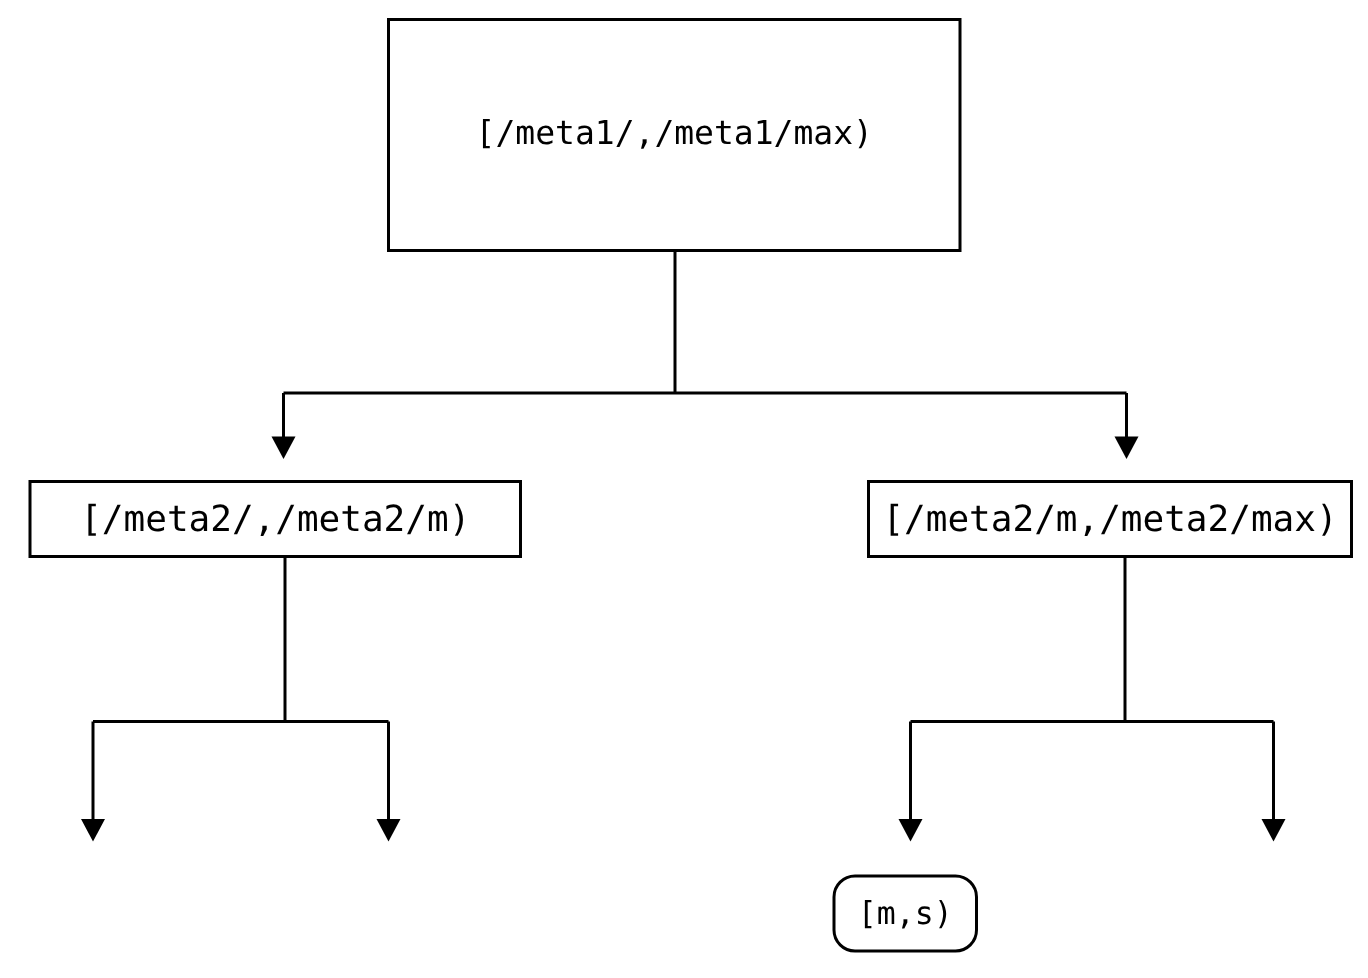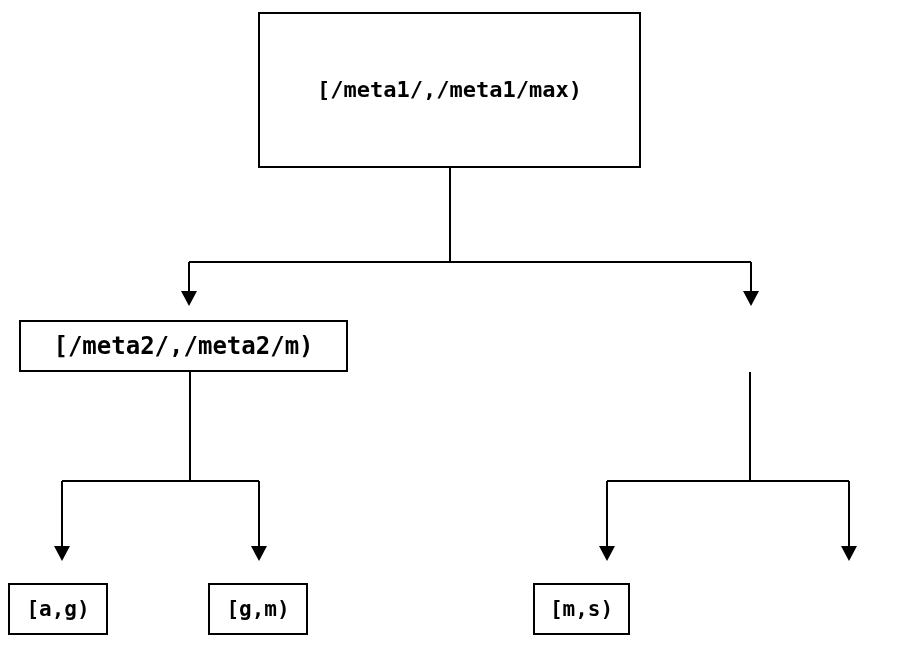--- a/index.html
+++ b/index.html
@@ -35,21 +35,20 @@
     align-items: center;
     justify-content: center;
     color: #000000;
     white-space: pre;
     letter-spacing: 0px;
   }
   .node-label {
     display: block;
     line-height: 1;
     white-space: pre;
-    font-weight: bold;
   }
   
   #node-root {
     left: 258px;
     top: 12px;
     width: 383px;
     height: 156px;
   }
   #node-root .node-label { font-size: 22px; }
   
@@ -74,24 +73,25 @@
     width: 100px;
     height: 52px;
   }
   #node-leaf-gm {
     left: 208px;
     top: 583px;
     width: 100px;
     height: 52px;
   }
   #node-leaf-ms {
-    left: 533px;
+    left: 555px;
     top: 583px;
     width: 97px;
     height: 52px;
+    border-radius: 15px;
   }
   #node-leaf-smax {
     left: 777px;
     top: 583px;
     width: 120px;
     height: 52px;
   }
   #node-leaf-ag .node-label,
   #node-leaf-gm .node-label,
   #node-leaf-ms .node-label,
@@ -133,27 +133,24 @@
   </svg>
 
   <div class="node-box" id="node-root">
     <span class="node-label">[/meta1/,/meta1/max)</span>
   </div>
 
   <div class="node-box" id="node-meta2-low">
     <span class="node-label">[/meta2/,/meta2/m)</span>
   </div>
 
-
-  <div class="node-box" id="node-leaf-ag">
-    <span class="node-label">[a,g)</span>
+  <div class="node-box" id="node-meta2-high">
+    <span class="node-label">[/meta2/m,/meta2/max)</span>
   </div>
 
-  <div class="node-box" id="node-leaf-gm">
-    <span class="node-label">[g,m)</span>
-  </div>
+
 
   <div class="node-box" id="node-leaf-ms">
     <span class="node-label">[m,s)</span>
   </div>
 
 
 </div>
 
 </body></html>

